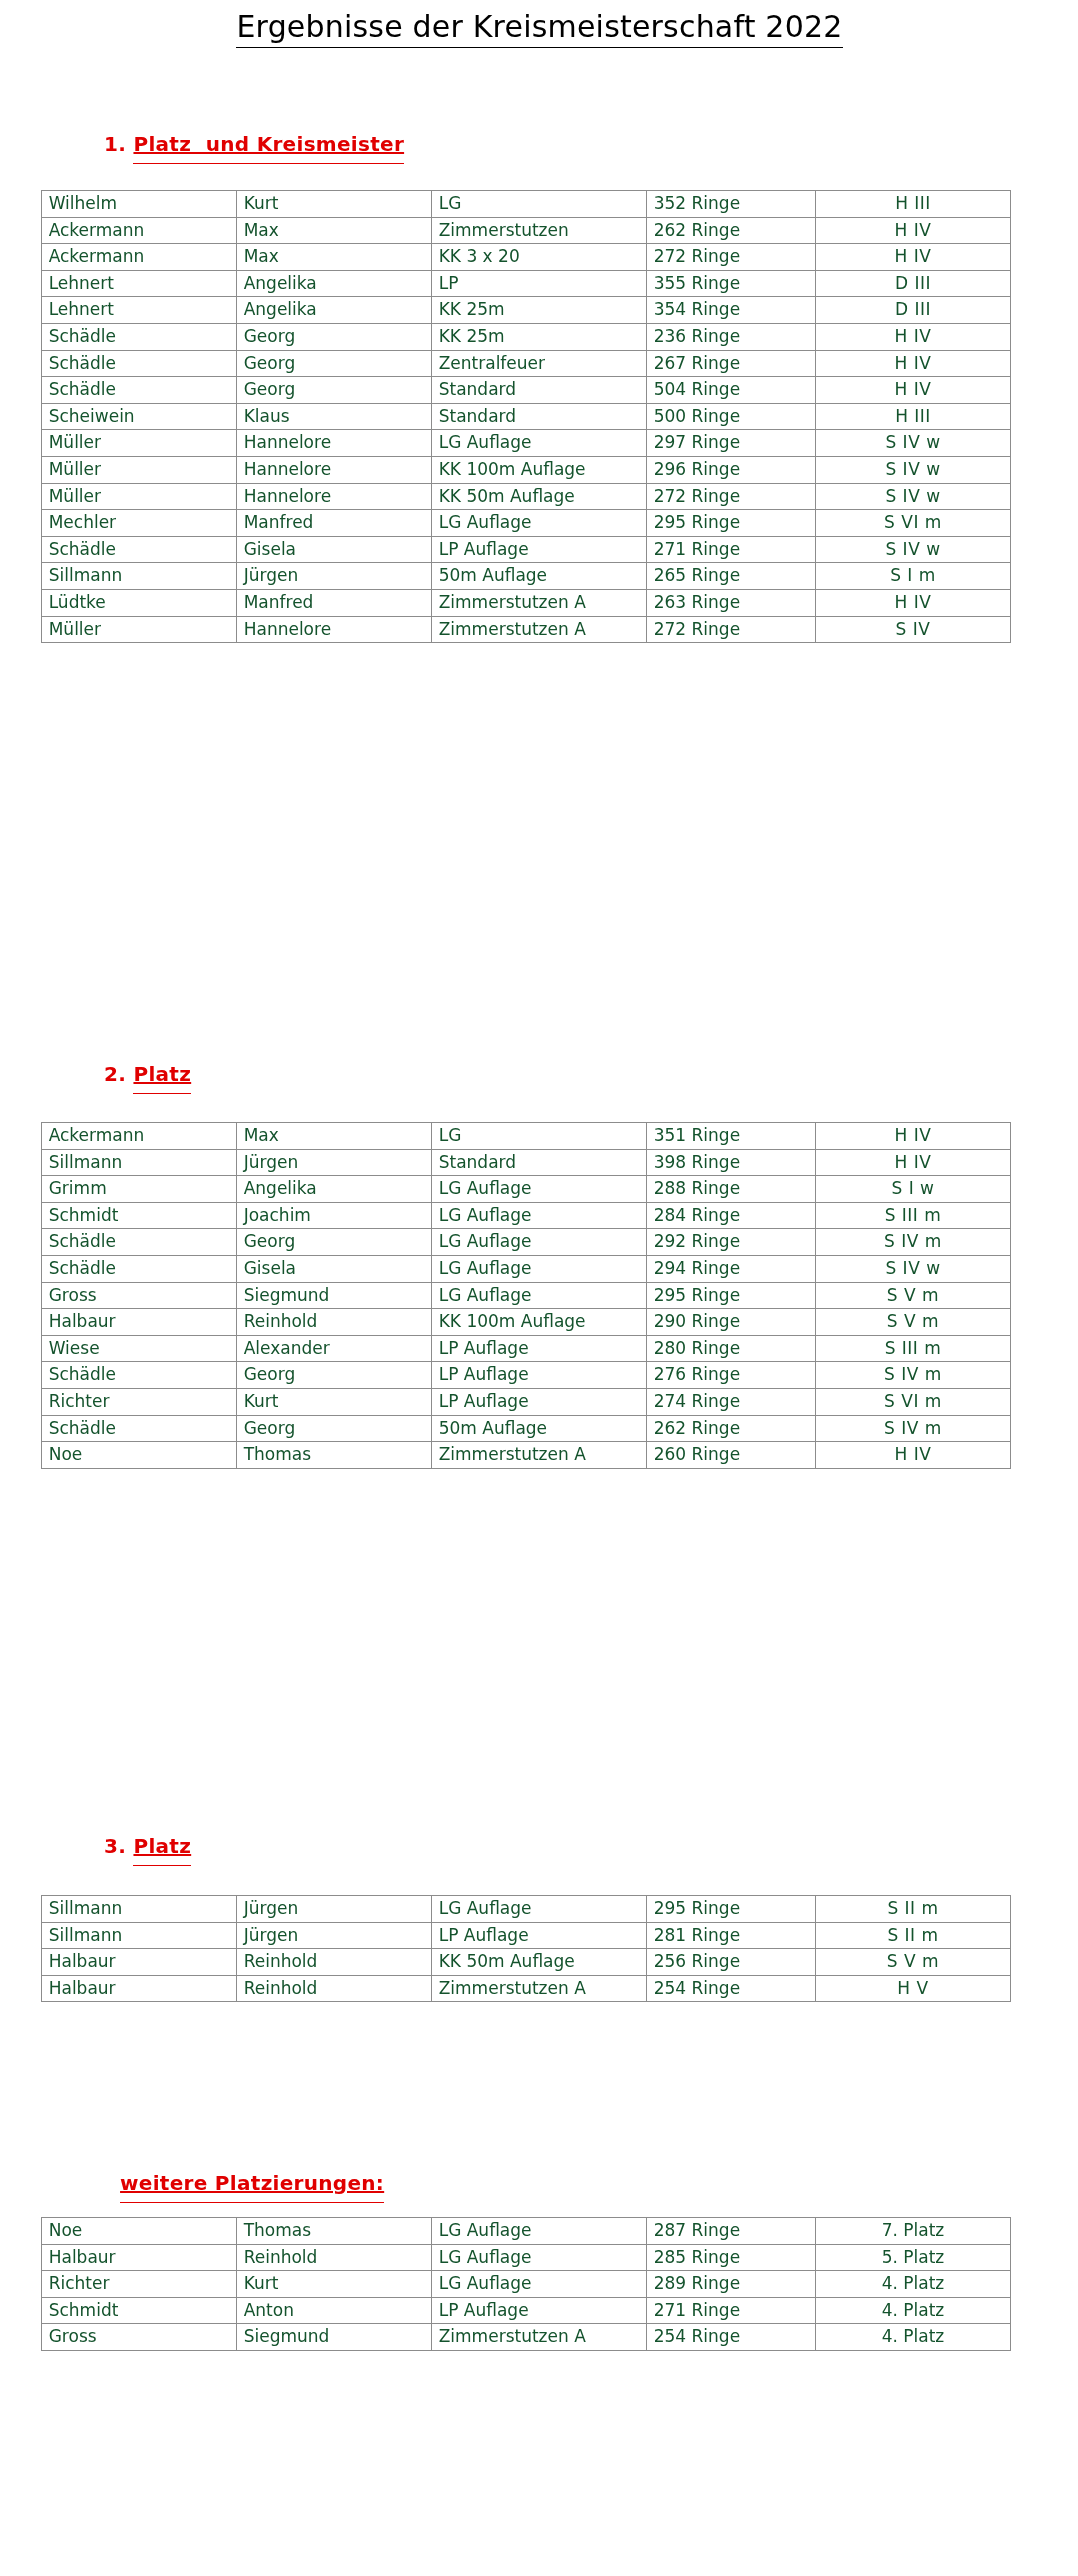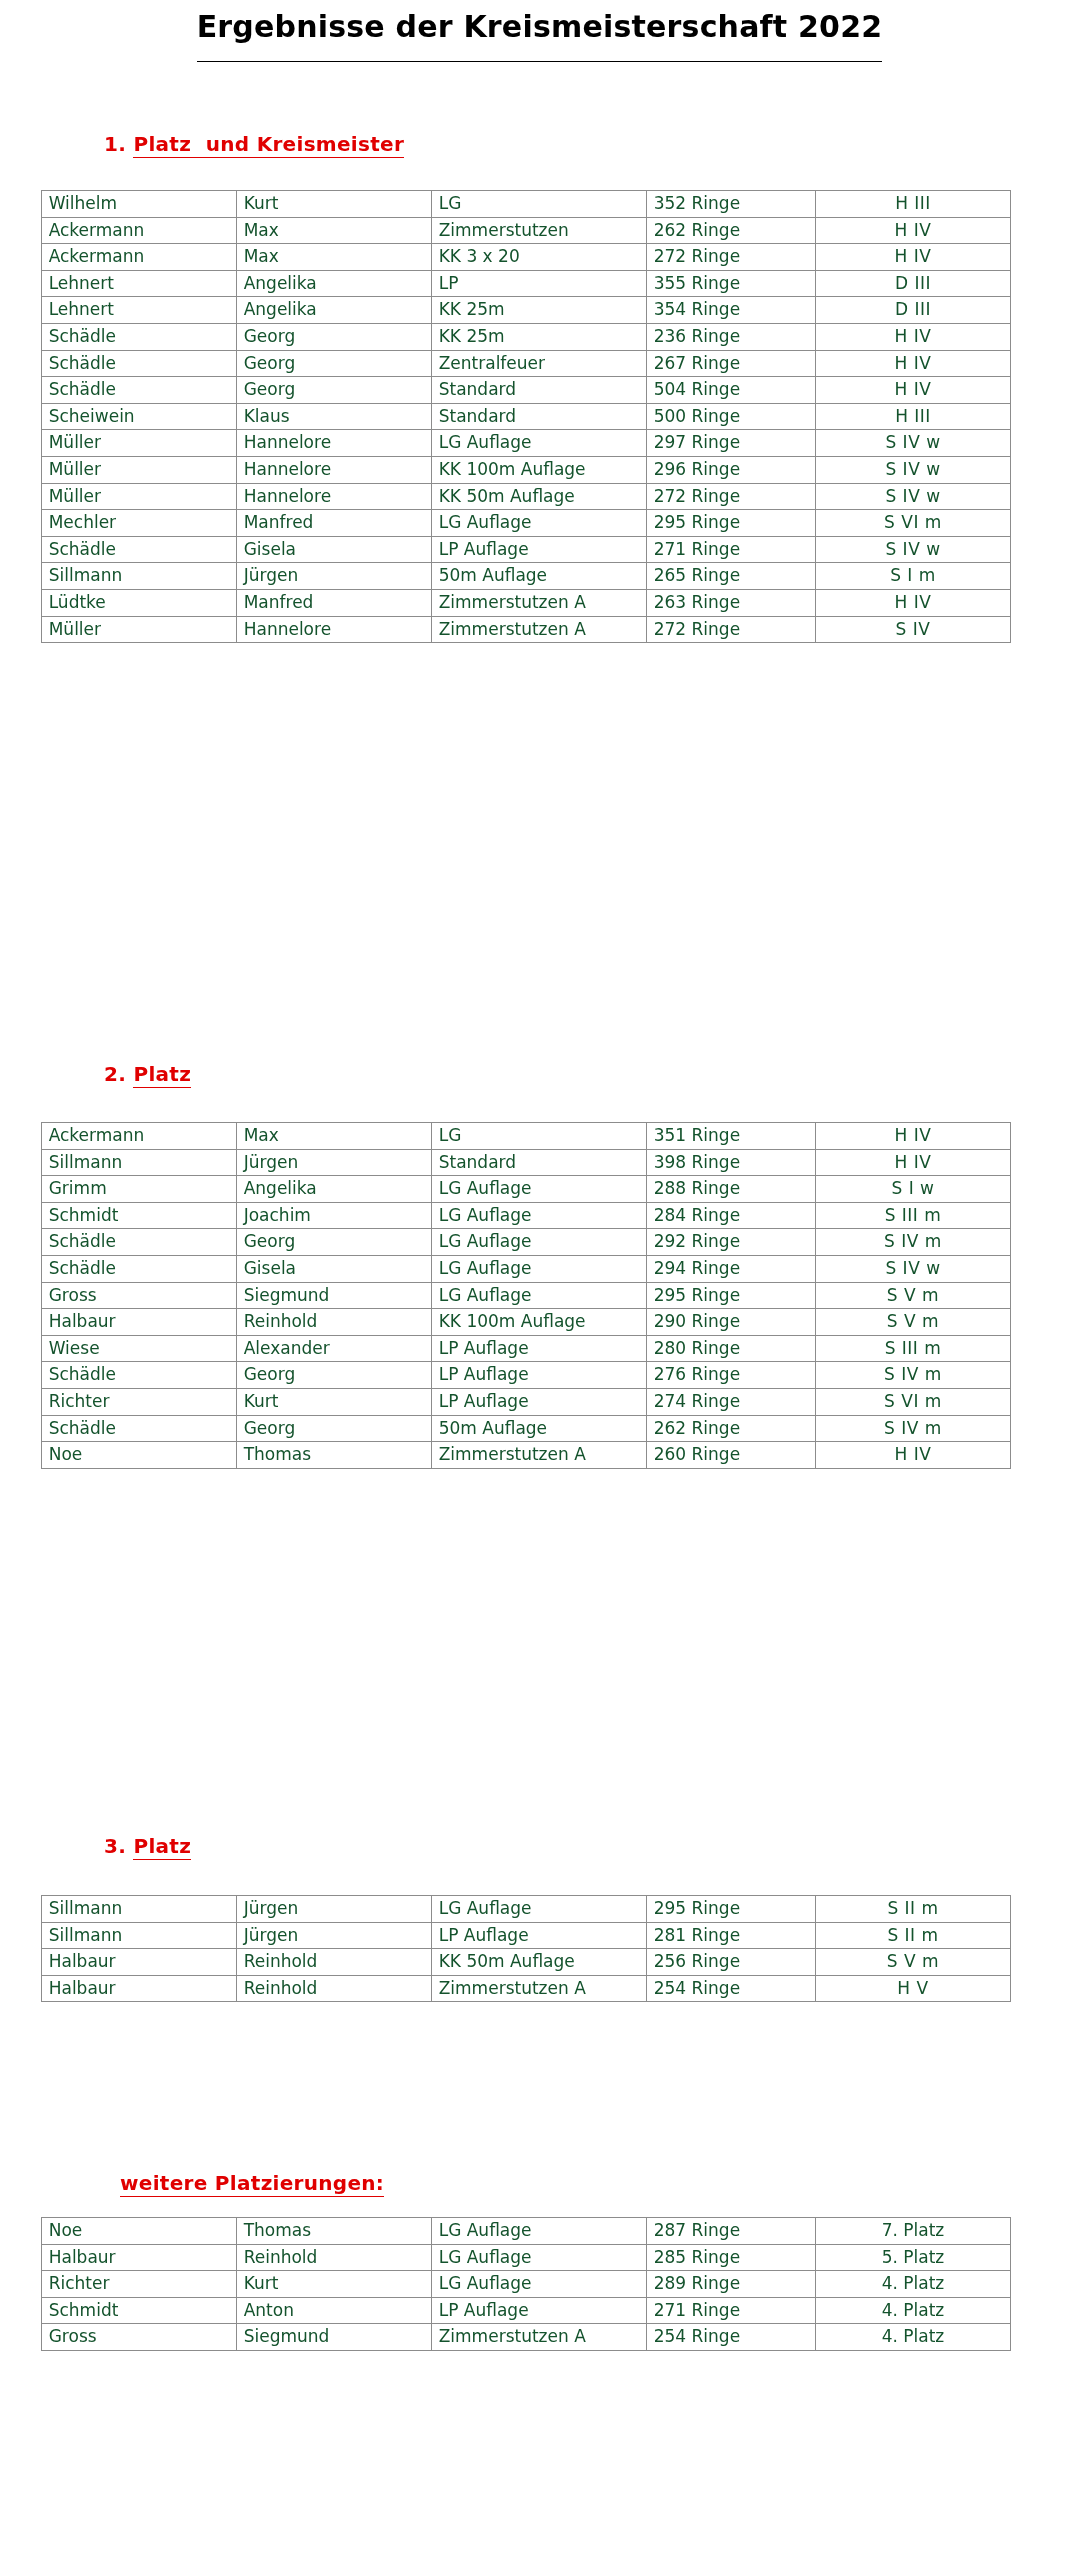--- a/index.html
+++ b/index.html
@@ -29,42 +29,42 @@
     font-size: 30px;
     font-weight: 400;
     letter-spacing: 0.2px;
     color: #000000;
     padding-top: 8.7px;
     margin: 0 0 0 0;
     font-family: "DejaVu Sans", "Liberation Sans", sans-serif;
   }
   .doc-title span.underlined {
     border-bottom: 1.9px solid #000000;
-    padding-bottom: 17px;
+    padding-bottom: 3px;
     display: inline-block;
-    font-weight: bold;
   }
 
   
   .section-heading {
     color: #e00000;
     font-size: 20px;
     font-weight: bold;
     margin: 0;
     padding: 0;
     letter-spacing: 0.3px;
     white-space: pre;
   }
   .section-heading .num {
     text-decoration: none;
   }
   .section-heading .lbl {
     border-bottom: 1.9px solid #e00000;
-    padding-bottom: 1px;
+    padding-bottom: 7px;
     display: inline-block;
+    text-decoration: underline;
   }
 
   
   table.results {
     border-collapse: collapse;
     table-layout: fixed;
     font-size: 17px;
     font-weight: 400;
     color: #14532d;
   }

